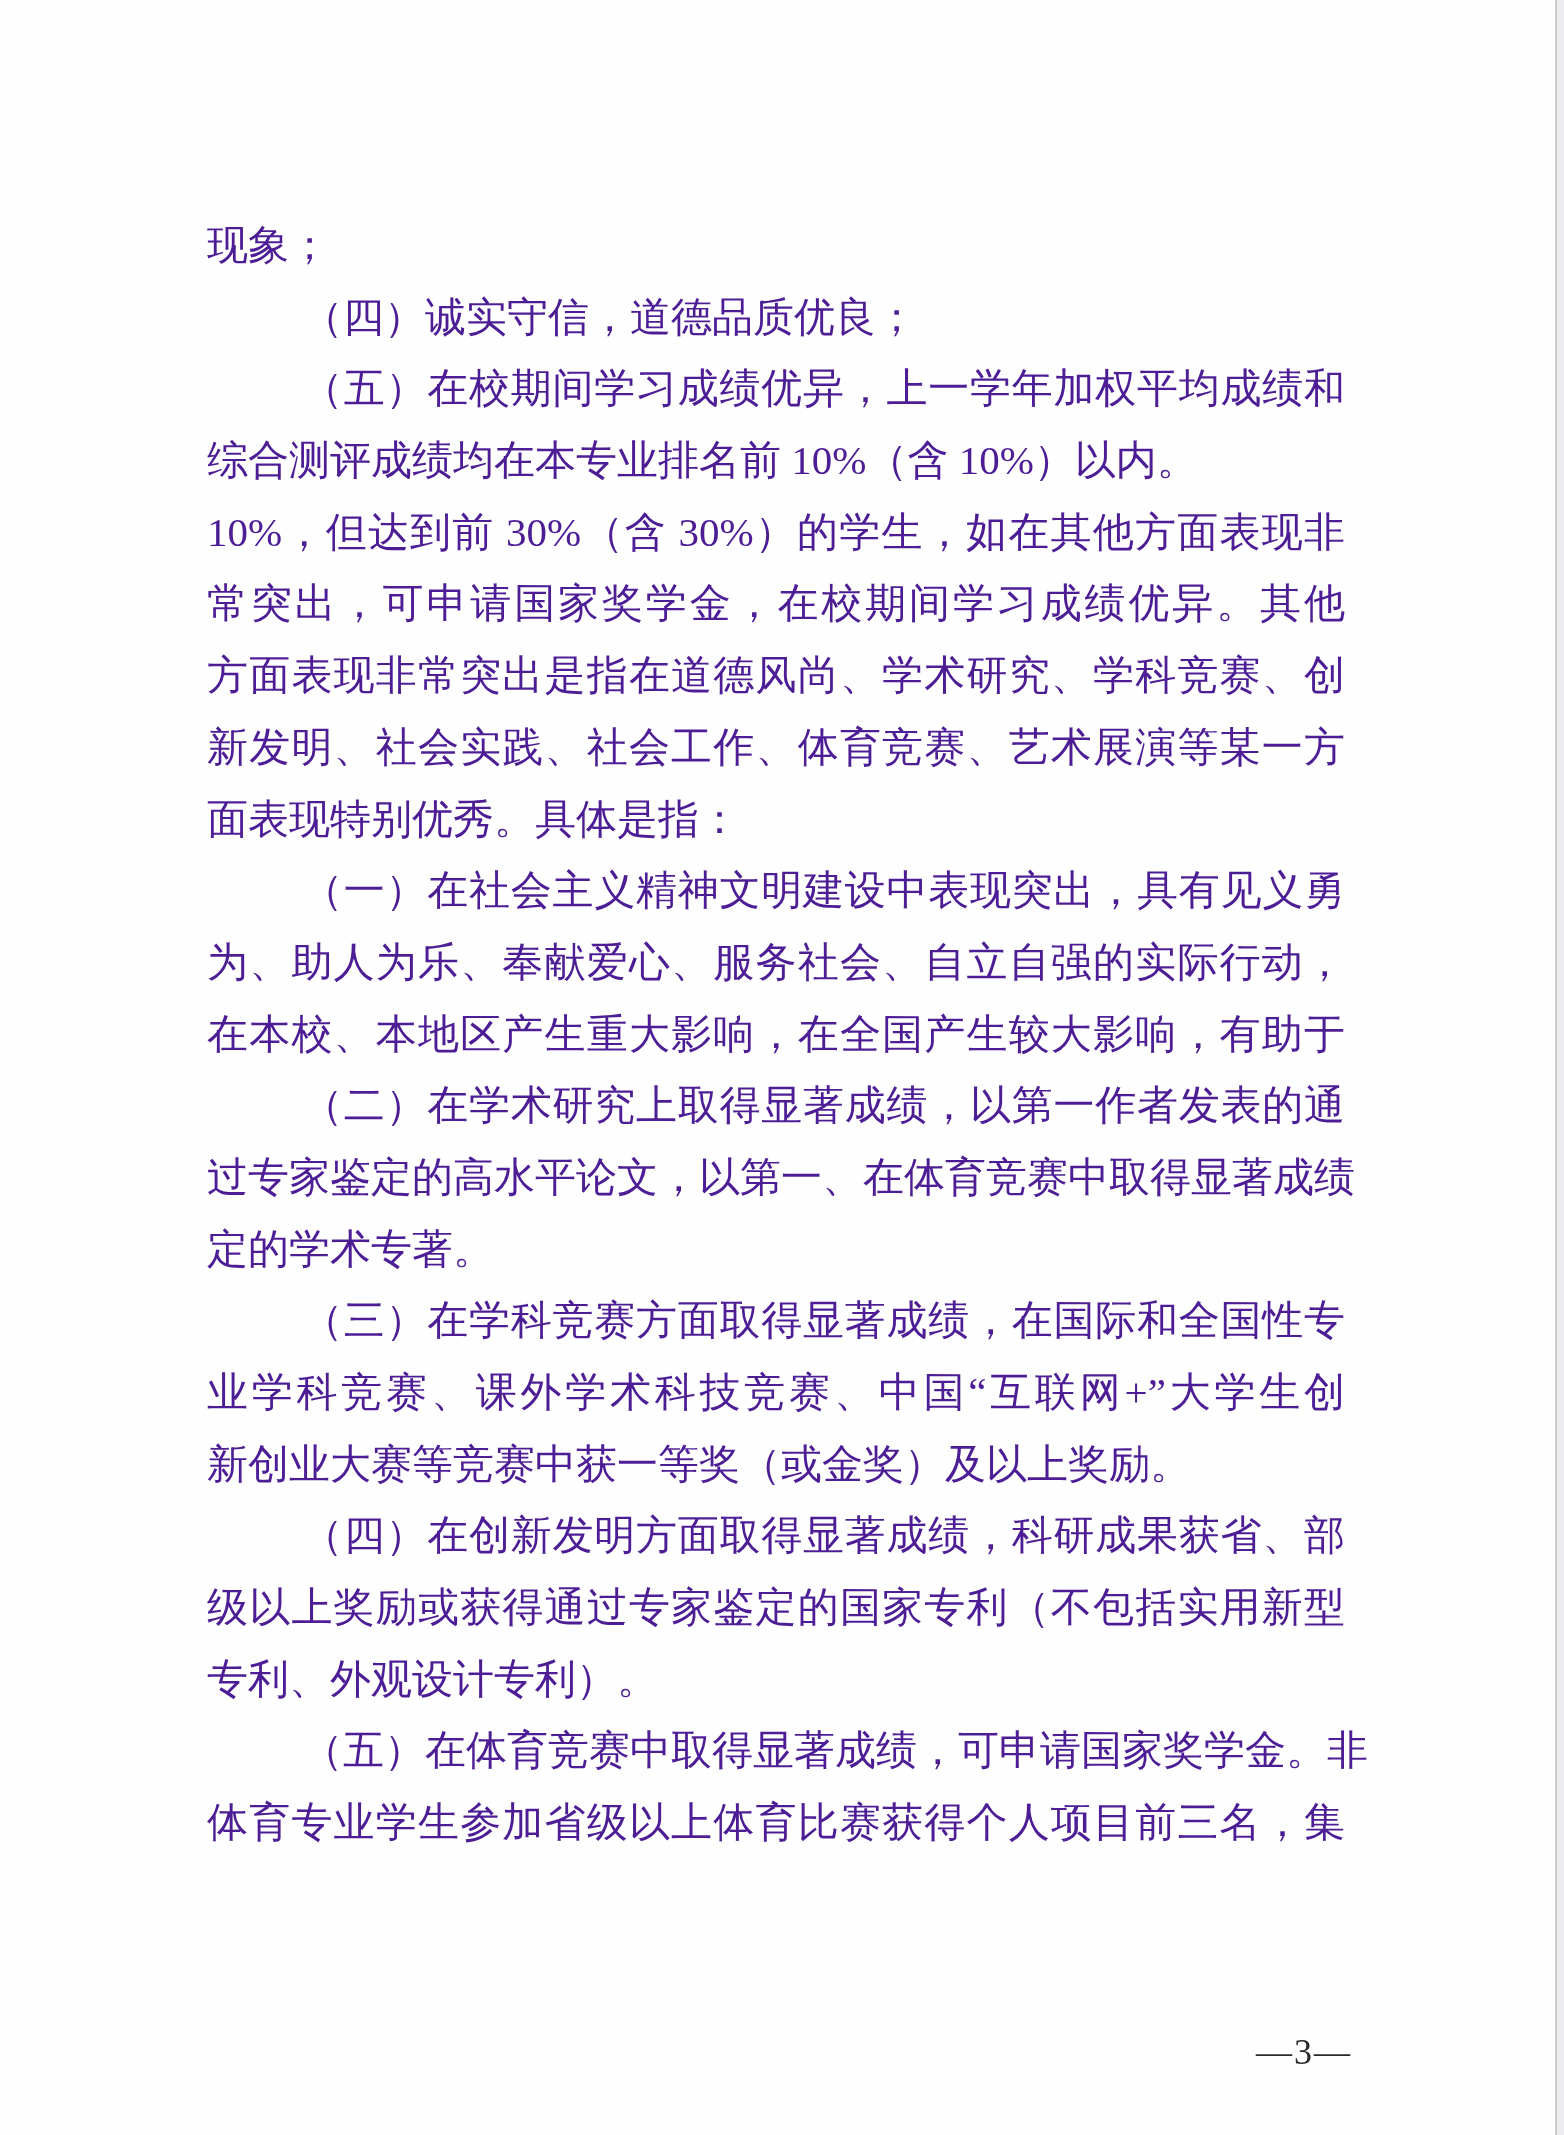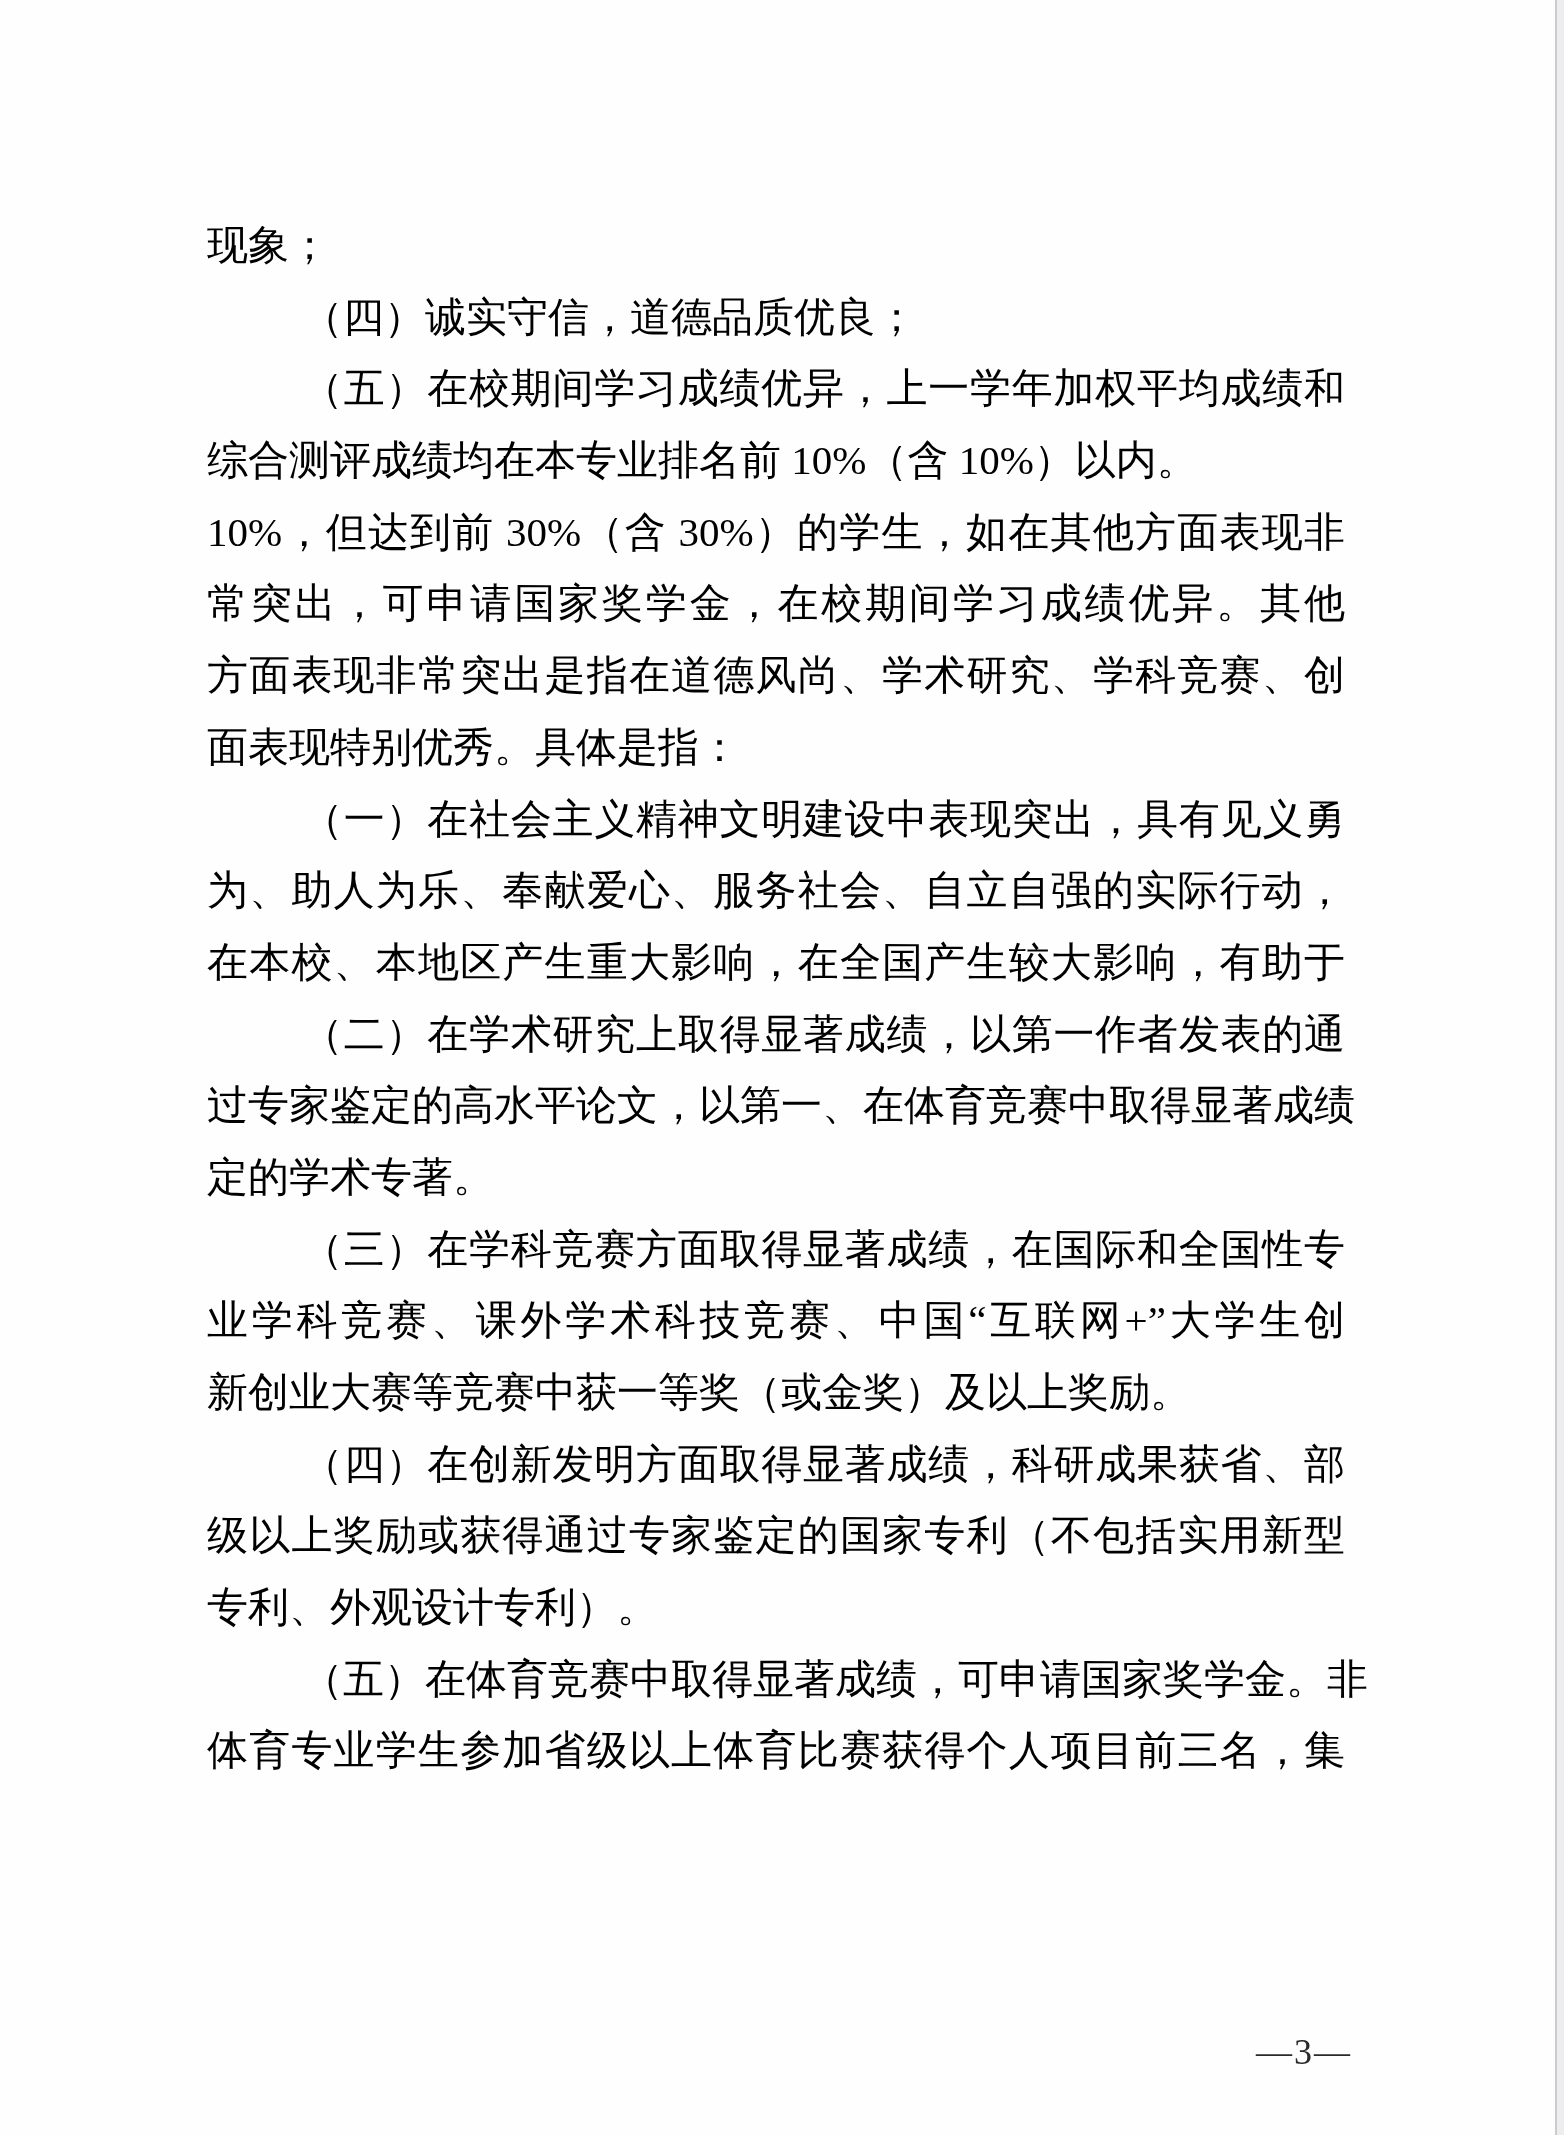--- a/index.html
+++ b/index.html
@@ -18,21 +18,21 @@
   .text-block {
     position: absolute;
     left: 207px;
     top: 210px;
     width: 1138px;
   }
   .line {
     font-size: 41px;
     line-height: 71.7px;
     height: 71.7px;
-    color: #000000;
+    color: #4c1d95;
     white-space: nowrap;
     letter-spacing: 0;
     text-align: left;
   }
   .line.indent {
     text-indent: 95px;
   }
   .line.full {
     text-align: justify;
     text-align-last: justify;
@@ -64,20 +64,21 @@
 <div class="page">
 
   <div class="text-block">
     <div class="line">现象；</div>
     <div class="line indent">（四）诚实守信，道德品质优良；</div>
     <div class="line indent full">（五）在校期间学习成绩优异，上一学年加权平均成绩和</div>
     <div class="line">综合测评成绩均在本专业排名前 10%（含 10%）以内。</div>
     <div class="line full">10%，但达到前 30%（含 30%）的学生，如在其他方面表现非</div>
     <div class="line full">常突出，可申请国家奖学金，在校期间学习成绩优异。其他</div>
     <div class="line full">方面表现非常突出是指在道德风尚、学术研究、学科竞赛、创</div>
+    <div class="line full">新发明、社会实践、社会工作、体育竞赛、艺术展演等某一方</div>
     <div class="line">面表现特别优秀。具体是指：</div>
     <div class="line indent full">（一）在社会主义精神文明建设中表现突出，具有见义勇</div>
     <div class="line full">为、助人为乐、奉献爱心、服务社会、自立自强的实际行动，</div>
     <div class="line full">在本校、本地区产生重大影响，在全国产生较大影响，有助于</div>
     <div class="line indent full">（二）在学术研究上取得显著成绩，以第一作者发表的通</div>
     <div class="line full">过专家鉴定的高水平论文，以第一、在体育竞赛中取得显著成绩</div>
     <div class="line">定的学术专著。</div>
     <div class="line indent full">（三）在学科竞赛方面取得显著成绩，在国际和全国性专</div>
     <div class="line full">业学科竞赛、课外学术科技竞赛、中国“互联网+”大学生创</div>
     <div class="line">新创业大赛等竞赛中获一等奖（或金奖）及以上奖励。</div>

